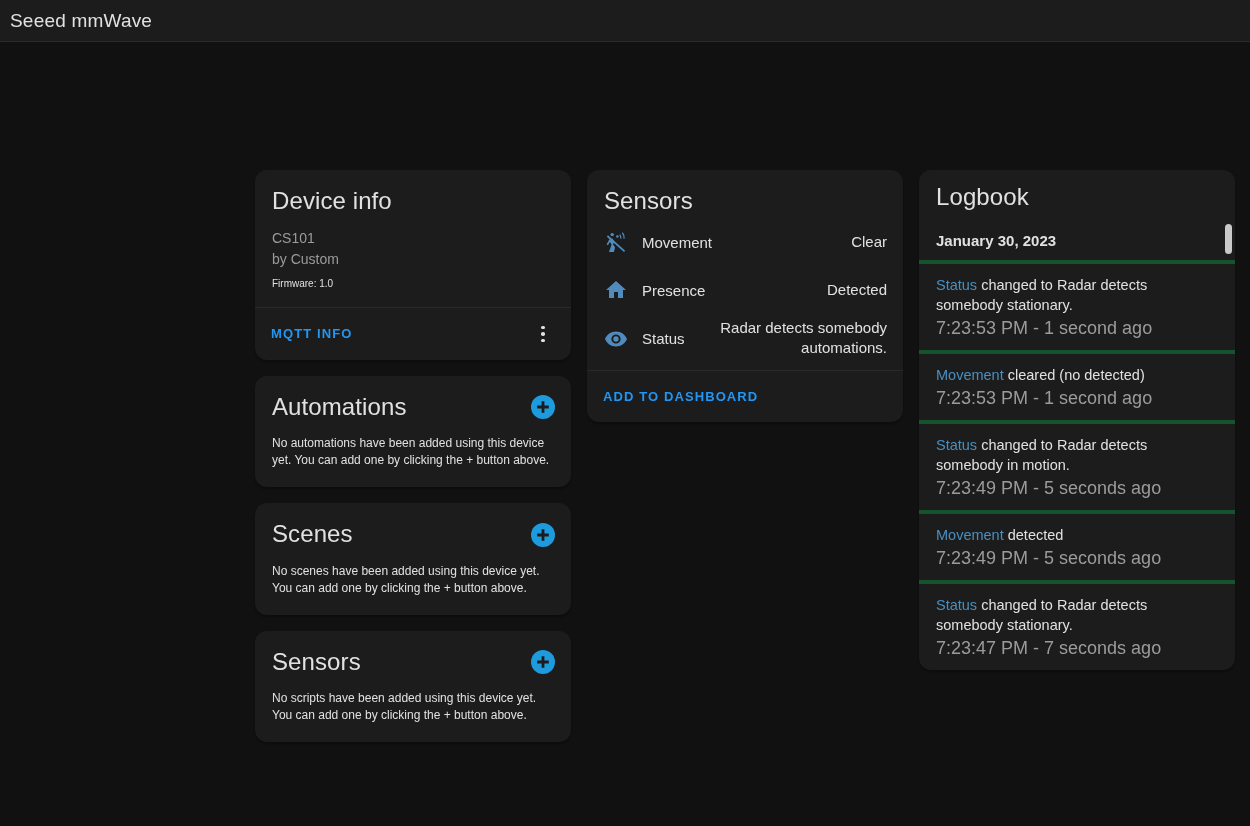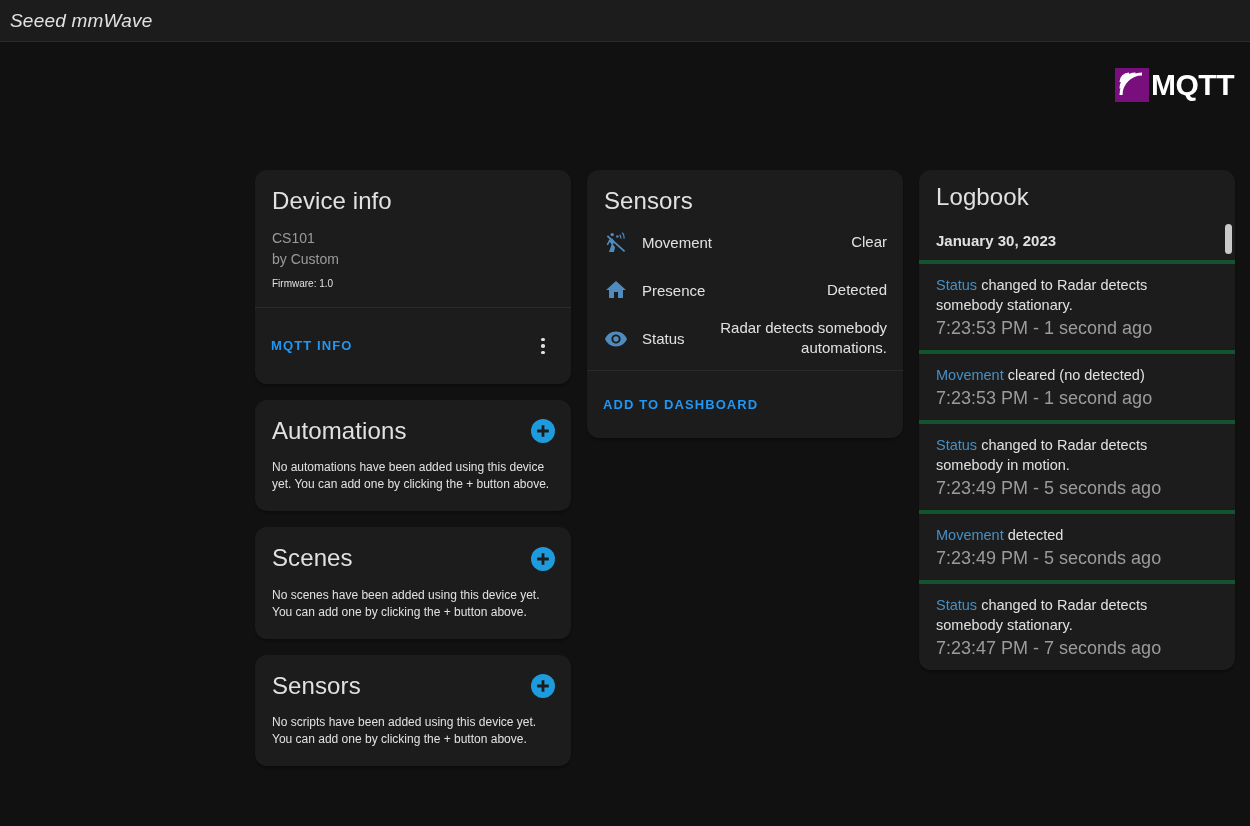--- a/index.html
+++ b/index.html
@@ -17,21 +17,20 @@
     background: #1c1c1c;
     border-bottom: 1px solid #2b2b2b;
     display: flex;
     align-items: center;
     padding: 0 10px;
   }
   .app-title {
     color: #e1e1e1;
     font-size: 19px;
     letter-spacing: .2px;
-    font-style: italic;
   }
 
   
   .page {
     position: relative;
     height: 784px;
     background: #111111;
   }
 
   .brand-row {
@@ -94,21 +93,21 @@
     align-items: center;
     justify-content: space-between;
   }
 
   .muted { color: #9b9b9b; font-size: 14px; line-height: 1.45; }
   .strong-line { color: #e1e1e1; font-size: 10px; margin-top: 9px; }
   .device-meta { margin-top: 14px; }
 
   .card-actions {
     border-top: 1px solid #2a2a2a;
-    padding: 26px 16px;
+    padding: 14px 16px;
     display: flex;
     align-items: center;
     justify-content: space-between;
     min-height: 52px;
   }
   .link-btn {
     color: #2196f3;
     font-size: 13px;
     font-weight: bold;
     letter-spacing: 1.1px;
@@ -190,33 +189,20 @@
 </style>
 </head>
 <body>
 
 <div class="app-header">
   <div class="app-title">Seeed mmWave</div>
 </div>
 
 <div class="page">
 
-  <div class="brand-row">
-    <div class="mqtt-logo">
-      <svg class="mqtt-mark" viewBox="0 0 34 34">
-        <rect x="0" y="0" width="34" height="34" fill="#780f7c"></rect>
-        <g fill="none" stroke="#ffffff" stroke-width="3.1" stroke-linecap="butt">
-          <path d="M6 27 A21 21 0 0 1 27 6"></path>
-          <path d="M6 20.5 A14.5 14.5 0 0 1 20.5 6"></path>
-          <path d="M6 14 A8 8 0 0 1 14 6"></path>
-        </g>
-      </svg>
-      <div class="mqtt-word">MQTT</div>
-    </div>
-  </div>
 
   <div class="columns">
 
     <div class="col">
 
       <div class="card">
         <div class="card-pad">
           <div class="card-title">Device info</div>
           <div class="device-meta">
             <div class="muted">CS101</div>

